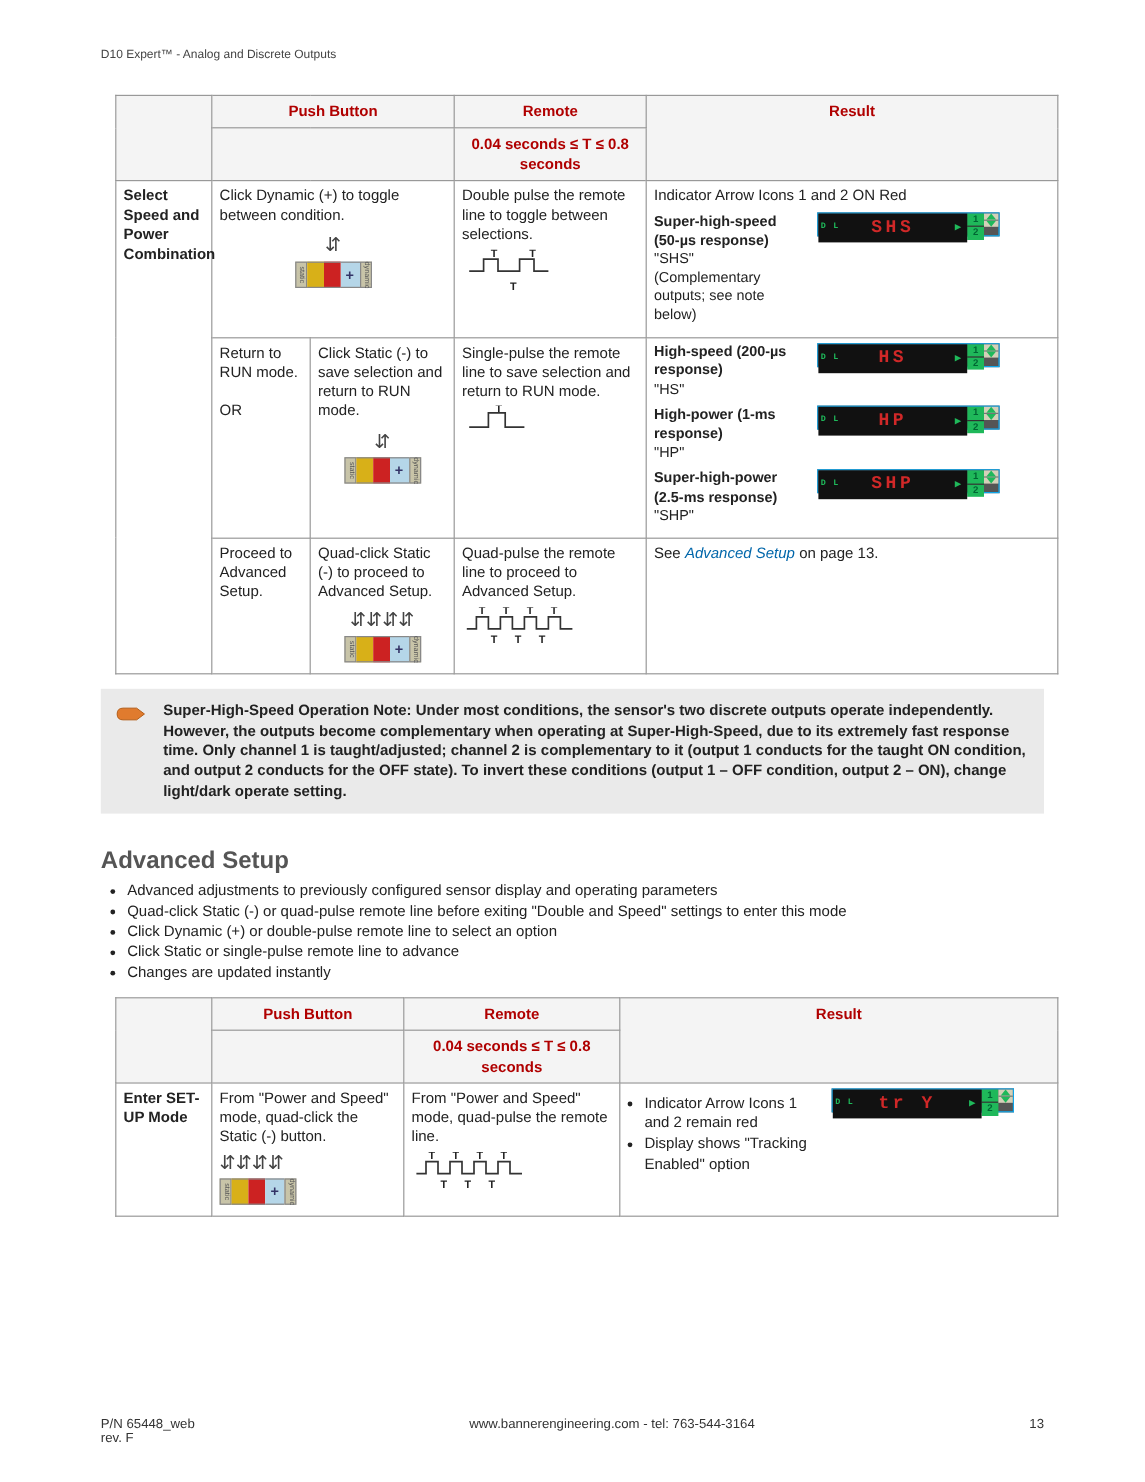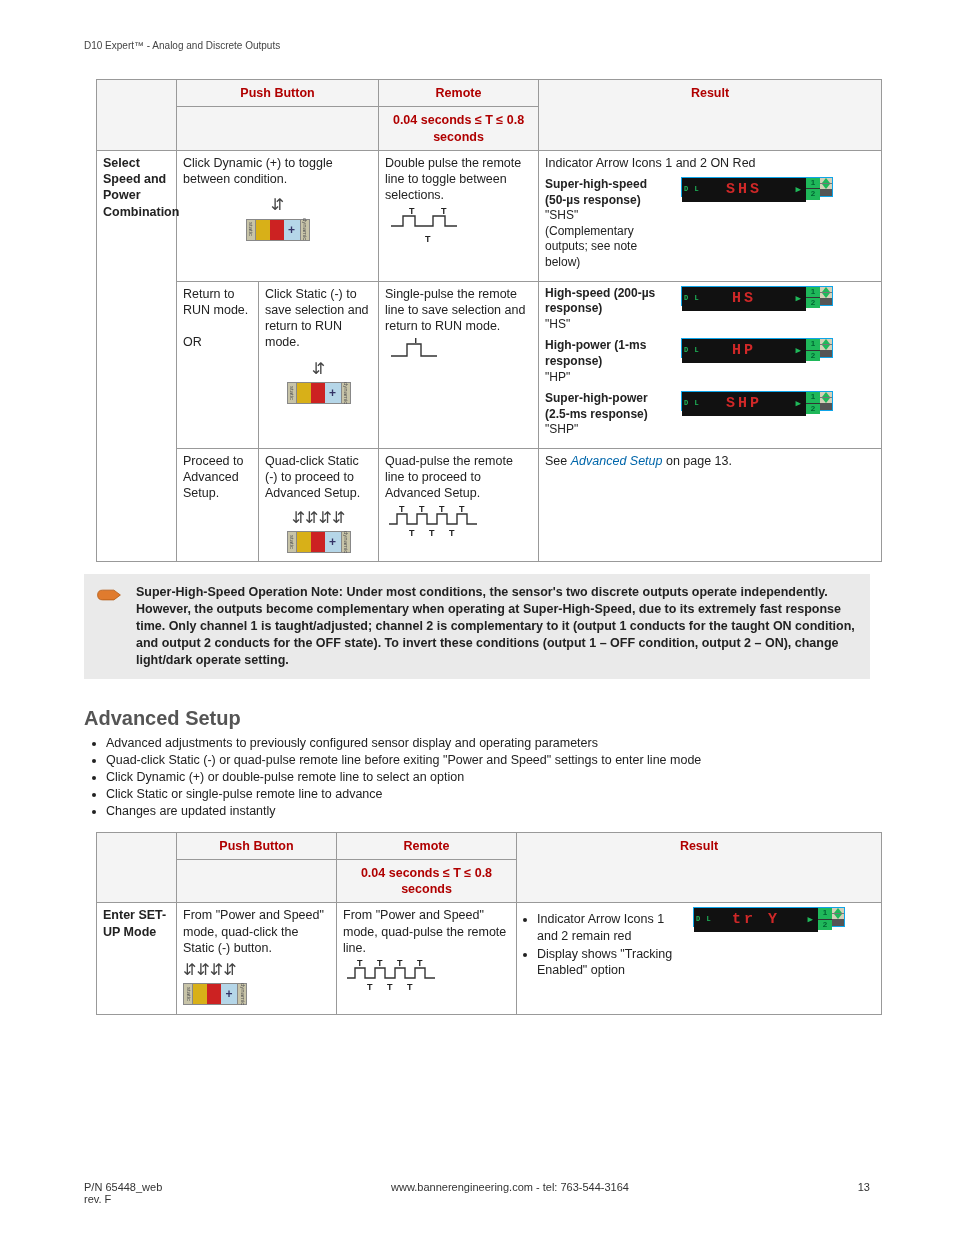--- a/index.html
+++ b/index.html
@@ -356,21 +356,21 @@
     </svg>
   </div>
   <div>
     <b>Super-High-Speed Operation Note: </b><span>Under most conditions, the sensor's two discrete outputs operate independently. However, the outputs become complementary when operating at Super-High-Speed, due to its extremely fast response time. Only channel 1 is taught/adjusted; channel 2 is complementary to it (output 1 conducts for the taught ON condition, and output 2 conducts for the OFF state). To invert these conditions (output 1 – OFF condition, output 2 – ON), change light/dark operate setting.</span>
   </div>
 </div>
 
 <h2 class="section">Advanced Setup</h2>
 <ul class="bullets">
   <li>Advanced adjustments to previously configured sensor display and operating parameters</li>
-  <li>Quad-click Static (-) or quad-pulse remote line before exiting "Power and Speed" settings to enter line mode</li>
+  <li>Quad-click Static (-) or quad-pulse remote line before exiting "Double and Speed" settings to enter this mode</li>
   <li>Click Dynamic (+) or double-pulse remote line to select an option</li>
   <li>Click Static or single-pulse remote line to advance</li>
   <li>Changes are updated instantly</li>
 </ul>
 
 <table class="main">
   <colgroup>
     <col style="width:80px">
           <col style="width:160px">
           <col style="width:180px">

